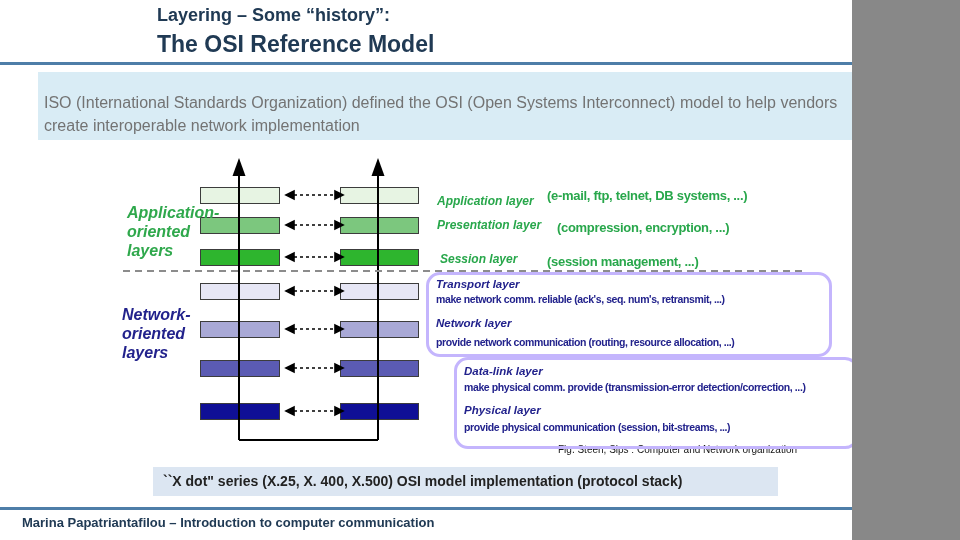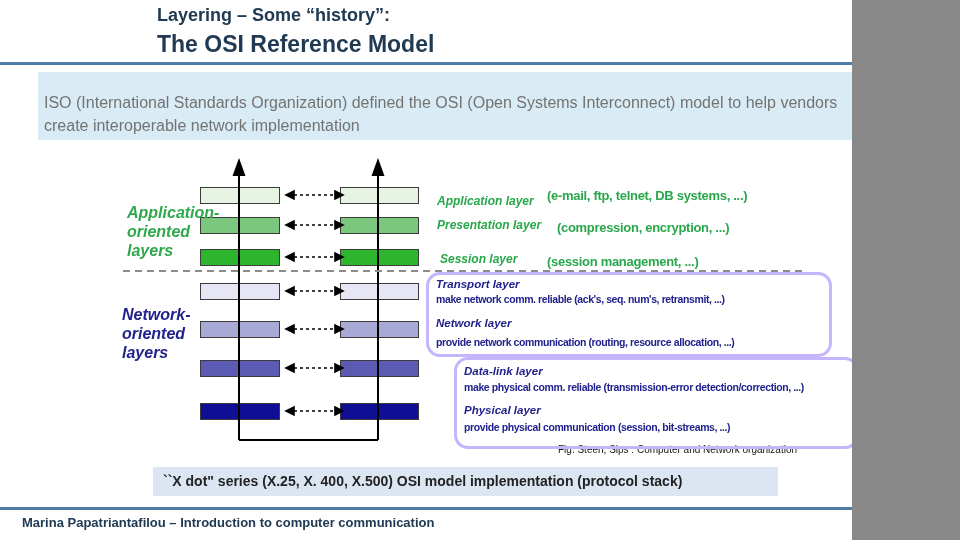--- a/index.html
+++ b/index.html
@@ -135,21 +135,21 @@
 
   <div class="red-group" style="left:426px;top:272px;width:400px;height:79px;">
     <div class="rlayer-name" style="top:3px;">Transport layer</div>
     <div class="rlayer-desc" style="top:18px;">make network comm. reliable (ack's, seq. num's, retransmit, ...)</div>
     <div class="rlayer-name" style="top:42px;">Network layer</div>
     <div class="rlayer-desc" style="top:61px;">provide network communication (routing, resource allocation, ...)</div>
   </div>
 
   <div class="red-group" style="left:426px;top:357px;width:399px;height:86px;margin-left:28px;">
     <div class="rlayer-name" style="top:5px;">Data-link layer</div>
-    <div class="rlayer-desc" style="top:21px;">make physical comm. reliable (transmission-error detection/correction, ...)</div>
+    <div class="rlayer-desc" style="top:21px;">make physical comm. provide (transmission-error detection/correction, ...)</div>
     <div class="rlayer-name" style="top:44px;">Physical layer</div>
     <div class="rlayer-desc" style="top:61px;">provide physical communication (session, bit-streams, ...)</div>
   </div>
 
   <div class="fig-caption">Fig. Steen, Sips : Computer and Network organization</div>
 
   <div class="xdot-box">
     <span>``X dot" series (X.25, X. 400, X.500) OSI model implementation (protocol stack)</span>
   </div>
 

